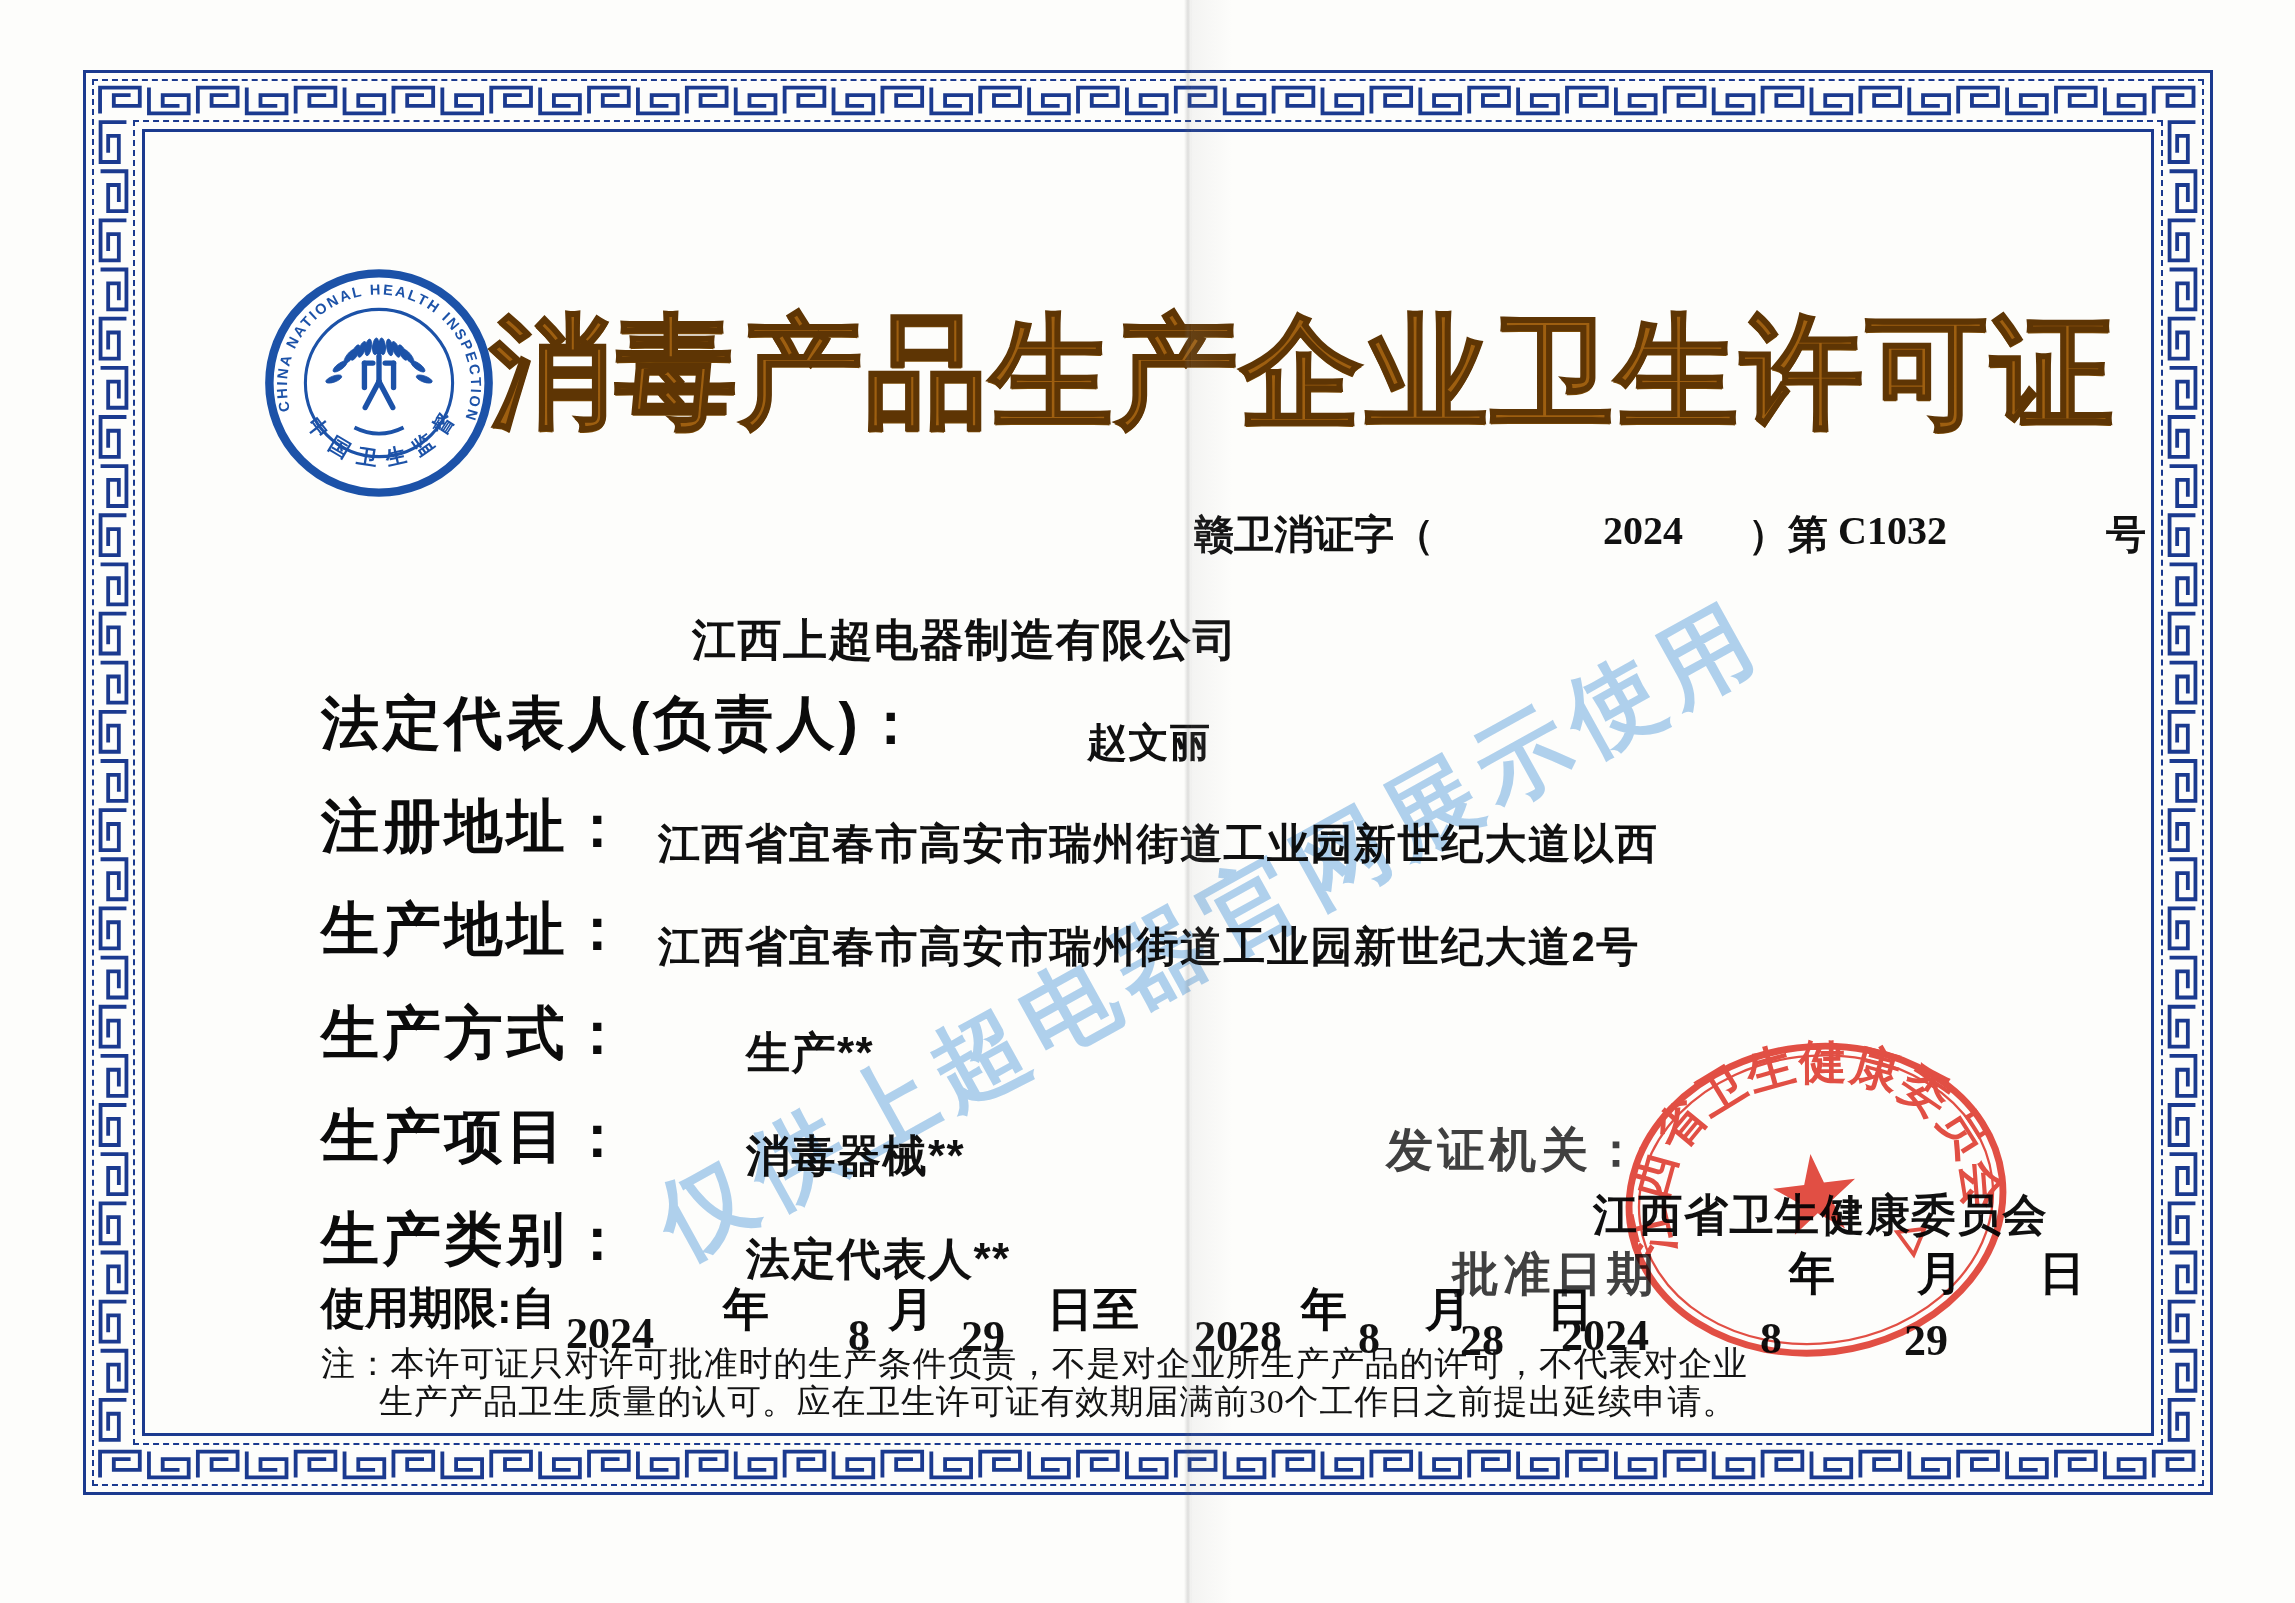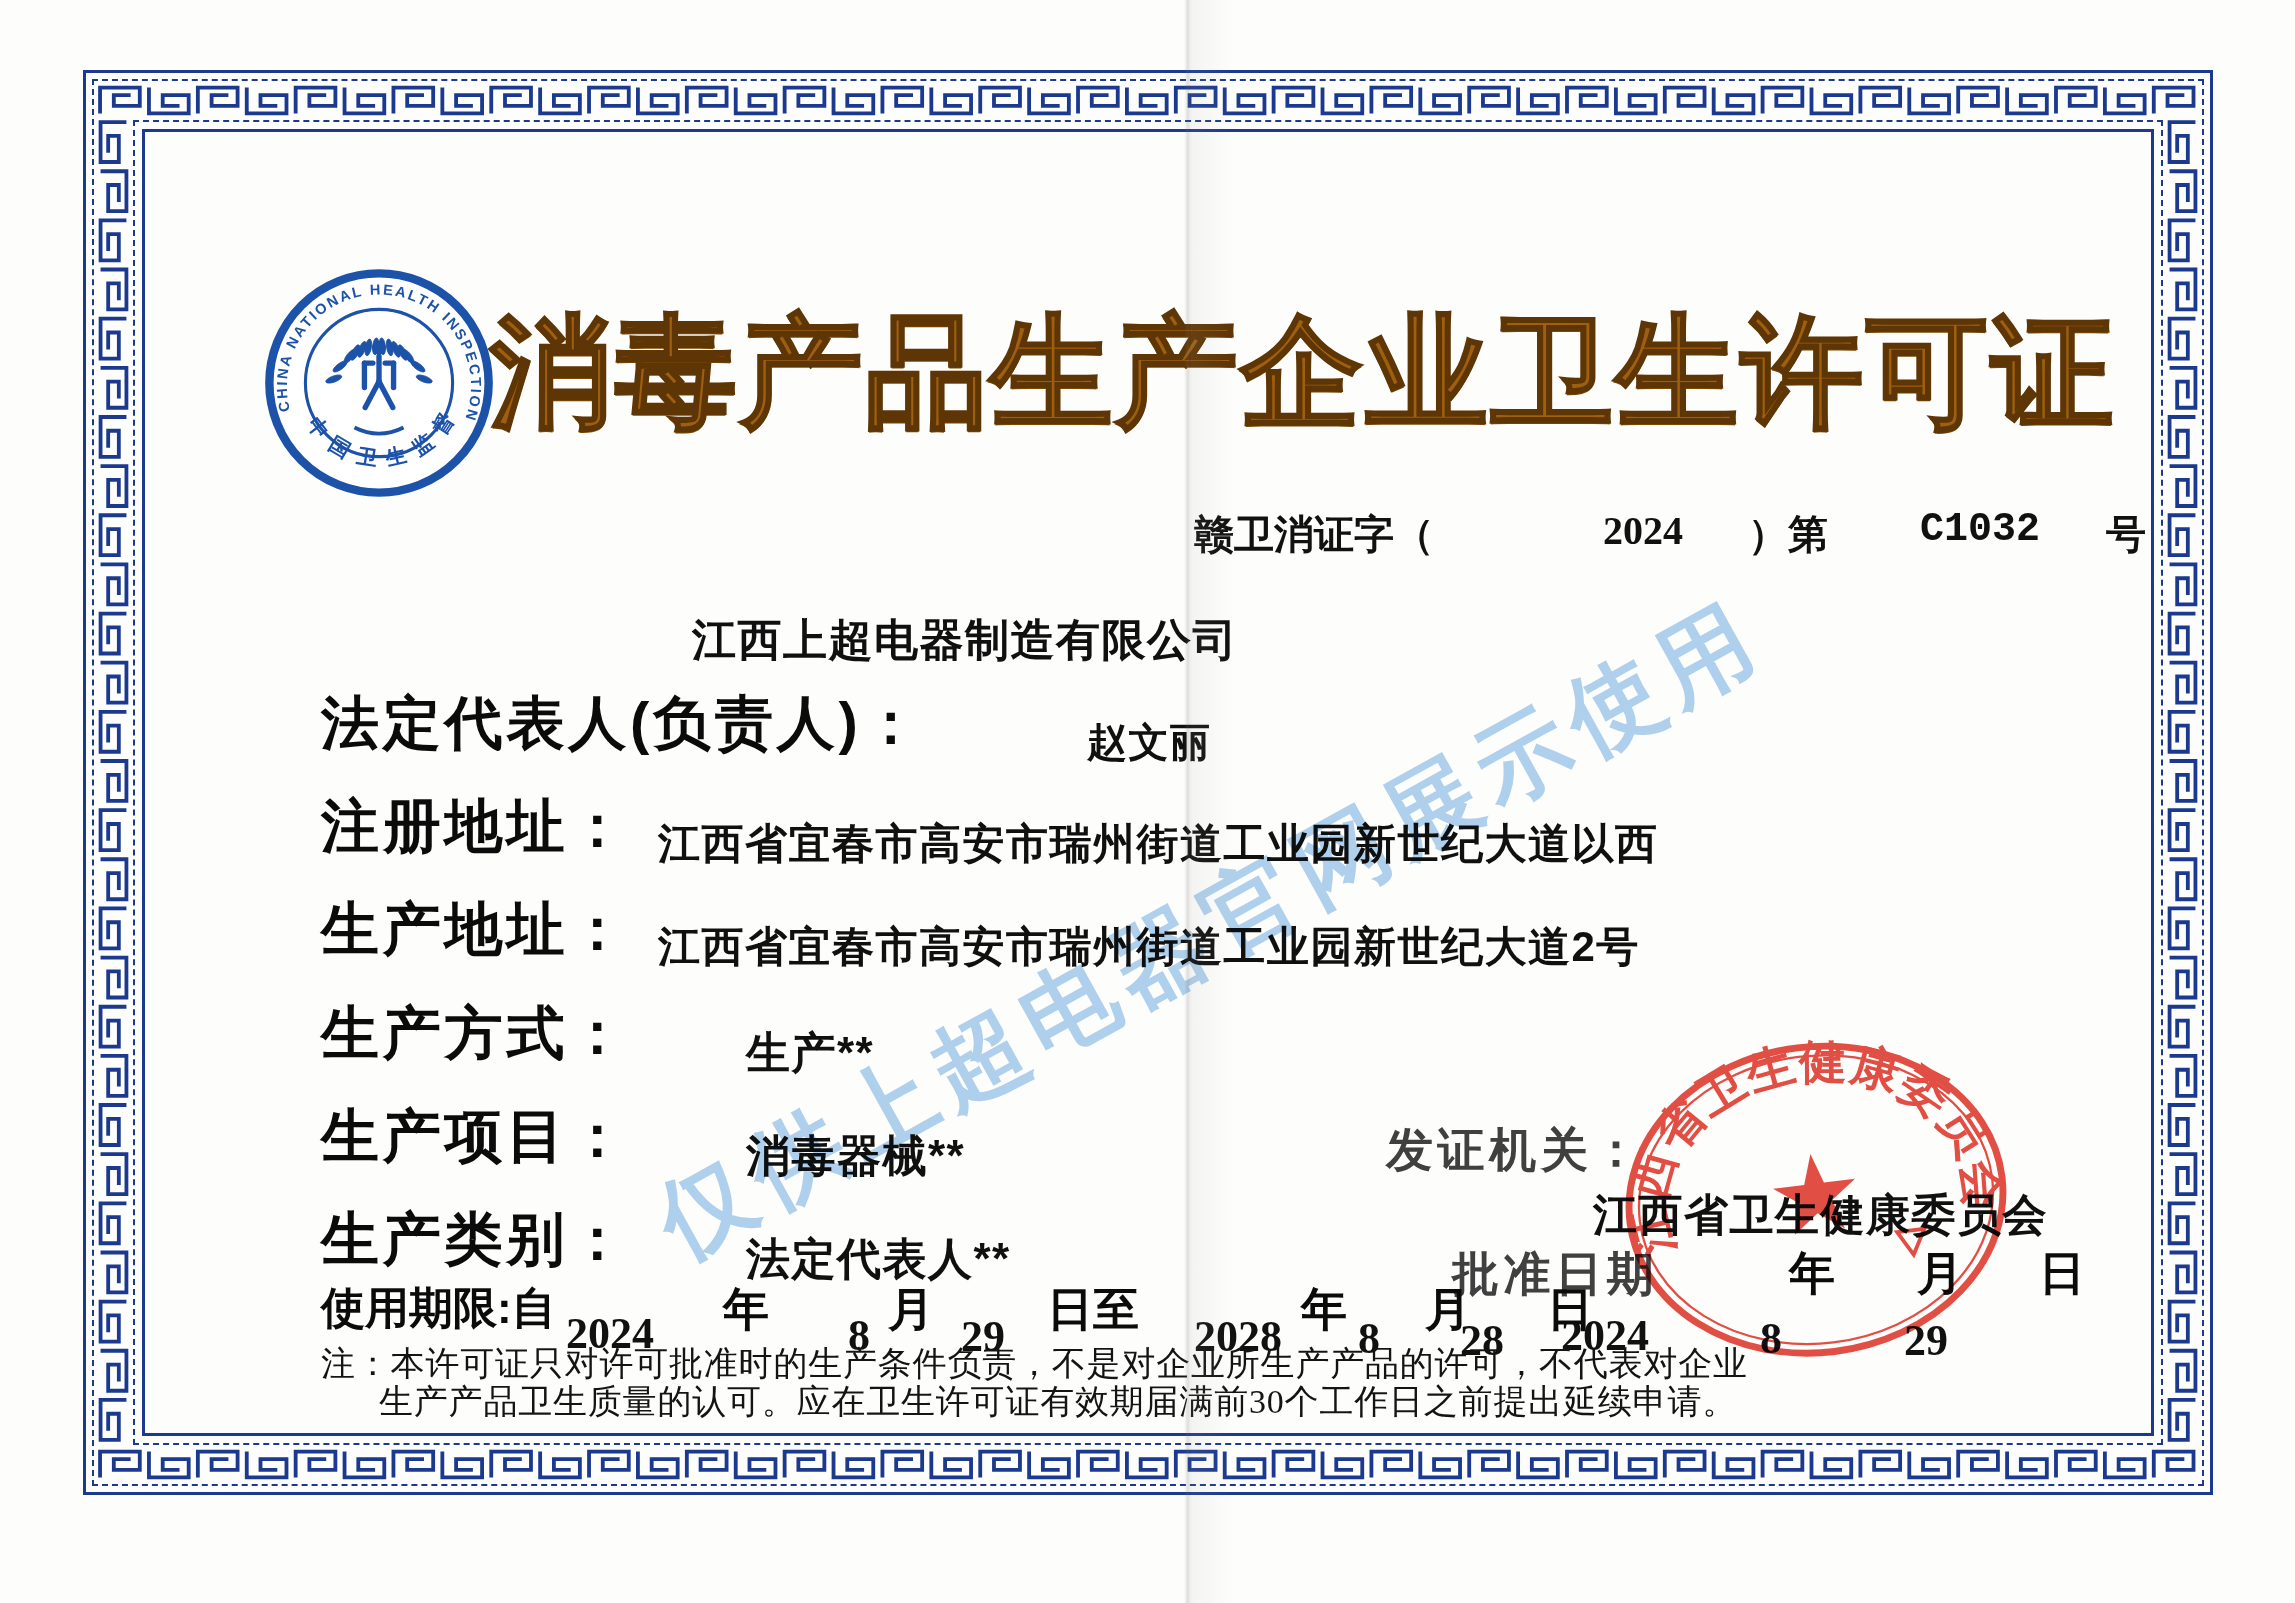--- a/index.html
+++ b/index.html
@@ -119,21 +119,21 @@
       <path d="M169,124 H158"></path>
     </g>
     <path d="M118,208 Q150,224 182,208" stroke="#1c52a8" stroke-width="5" fill="none"></path>
   </svg>
 
   <div class="abs title">消毒产品生产企业卫生许可证</div>
 
   <span class="abs certno" style="left:1194px;">赣卫消证字（</span>
   <span class="abs certno" style="left:1603px;">2024</span>
   <span class="abs certno" style="left:1748px;">）第</span>
-  <span class="abs certno" style="left:1920px;font-family:Liberation Mono, monospace;">C1032</span>
+  <span class="abs certno" style="left:1838px;">C1032</span>
   <span class="abs certno" style="left:2106px;">号</span>
 
   <span class="abs fvalue" style="left:692px;top:611px;">江西上超电器制造有限公司</span>
 
   <span class="abs flabel" style="top:685px;">法定代表人(负责人)：</span>
   <span class="abs fvalue" style="left:1087px;top:715px;font-size:40px;">赵文丽</span>
 
   <span class="abs flabel" style="top:788px;">注册地址：</span>
   <span class="abs fvalue" style="left:658px;top:816px;font-size:42px;">江西省宜春市高安市瑞州街道工业园新世纪大道以西</span>
 

